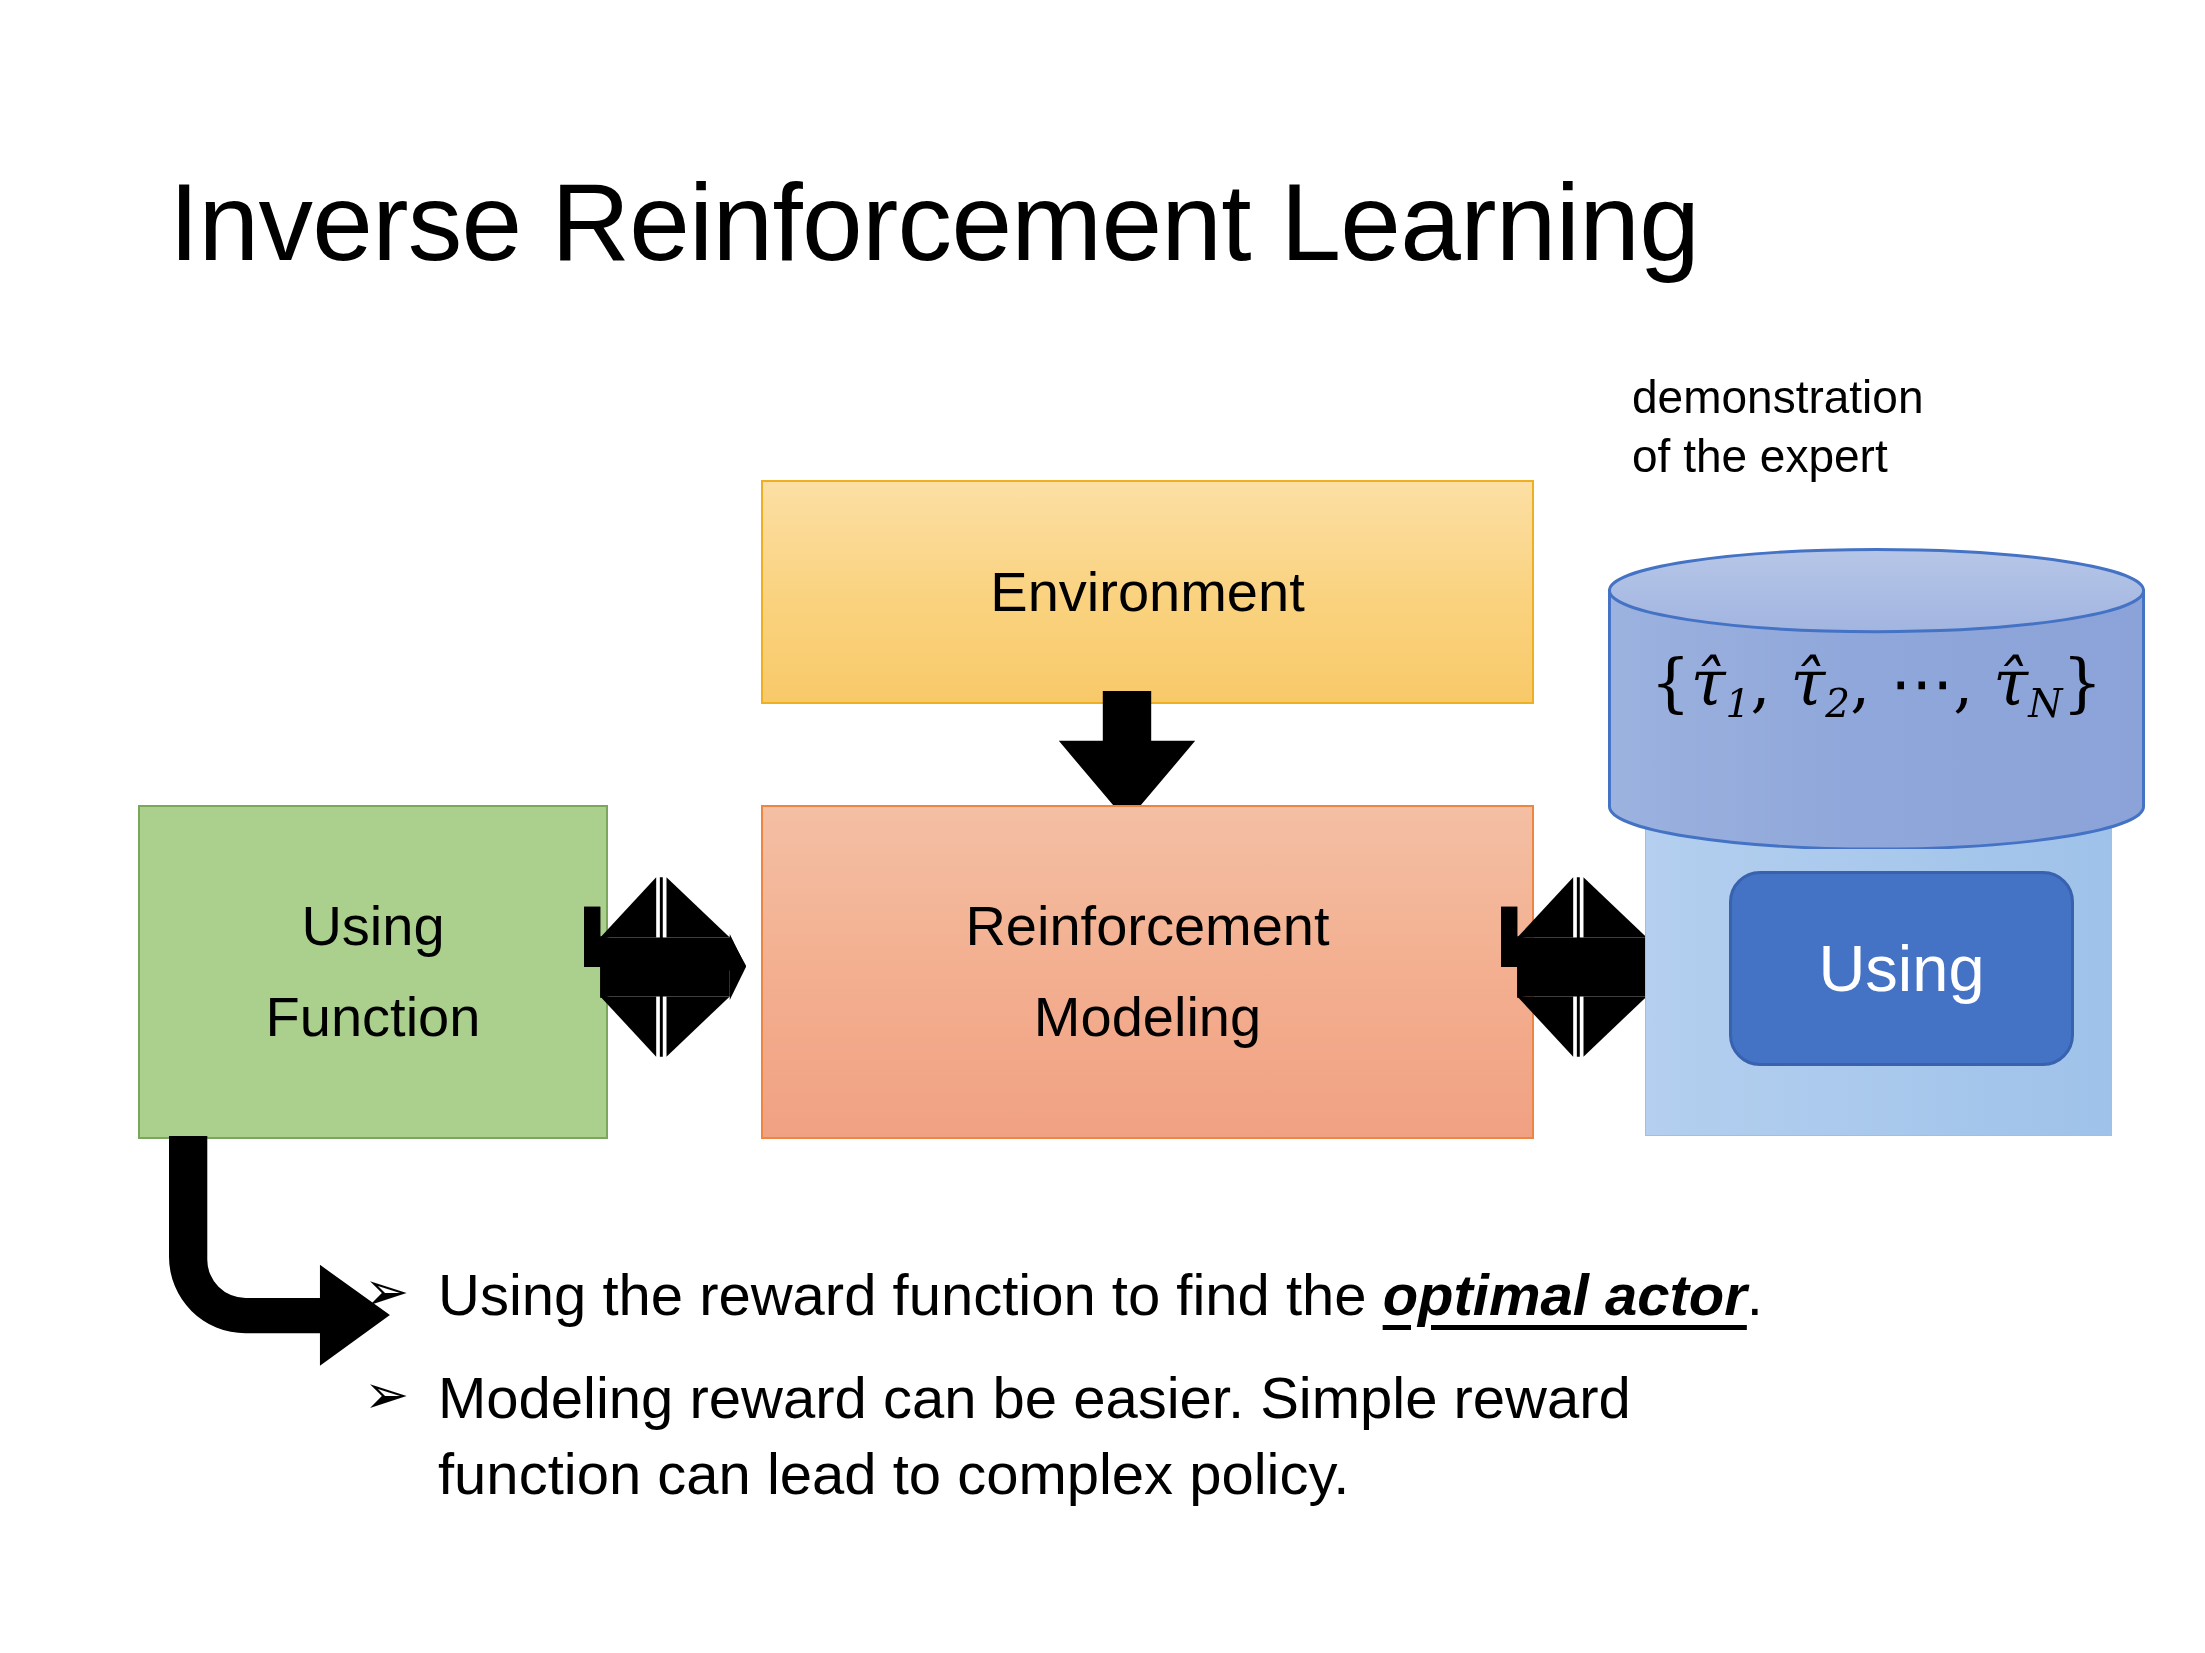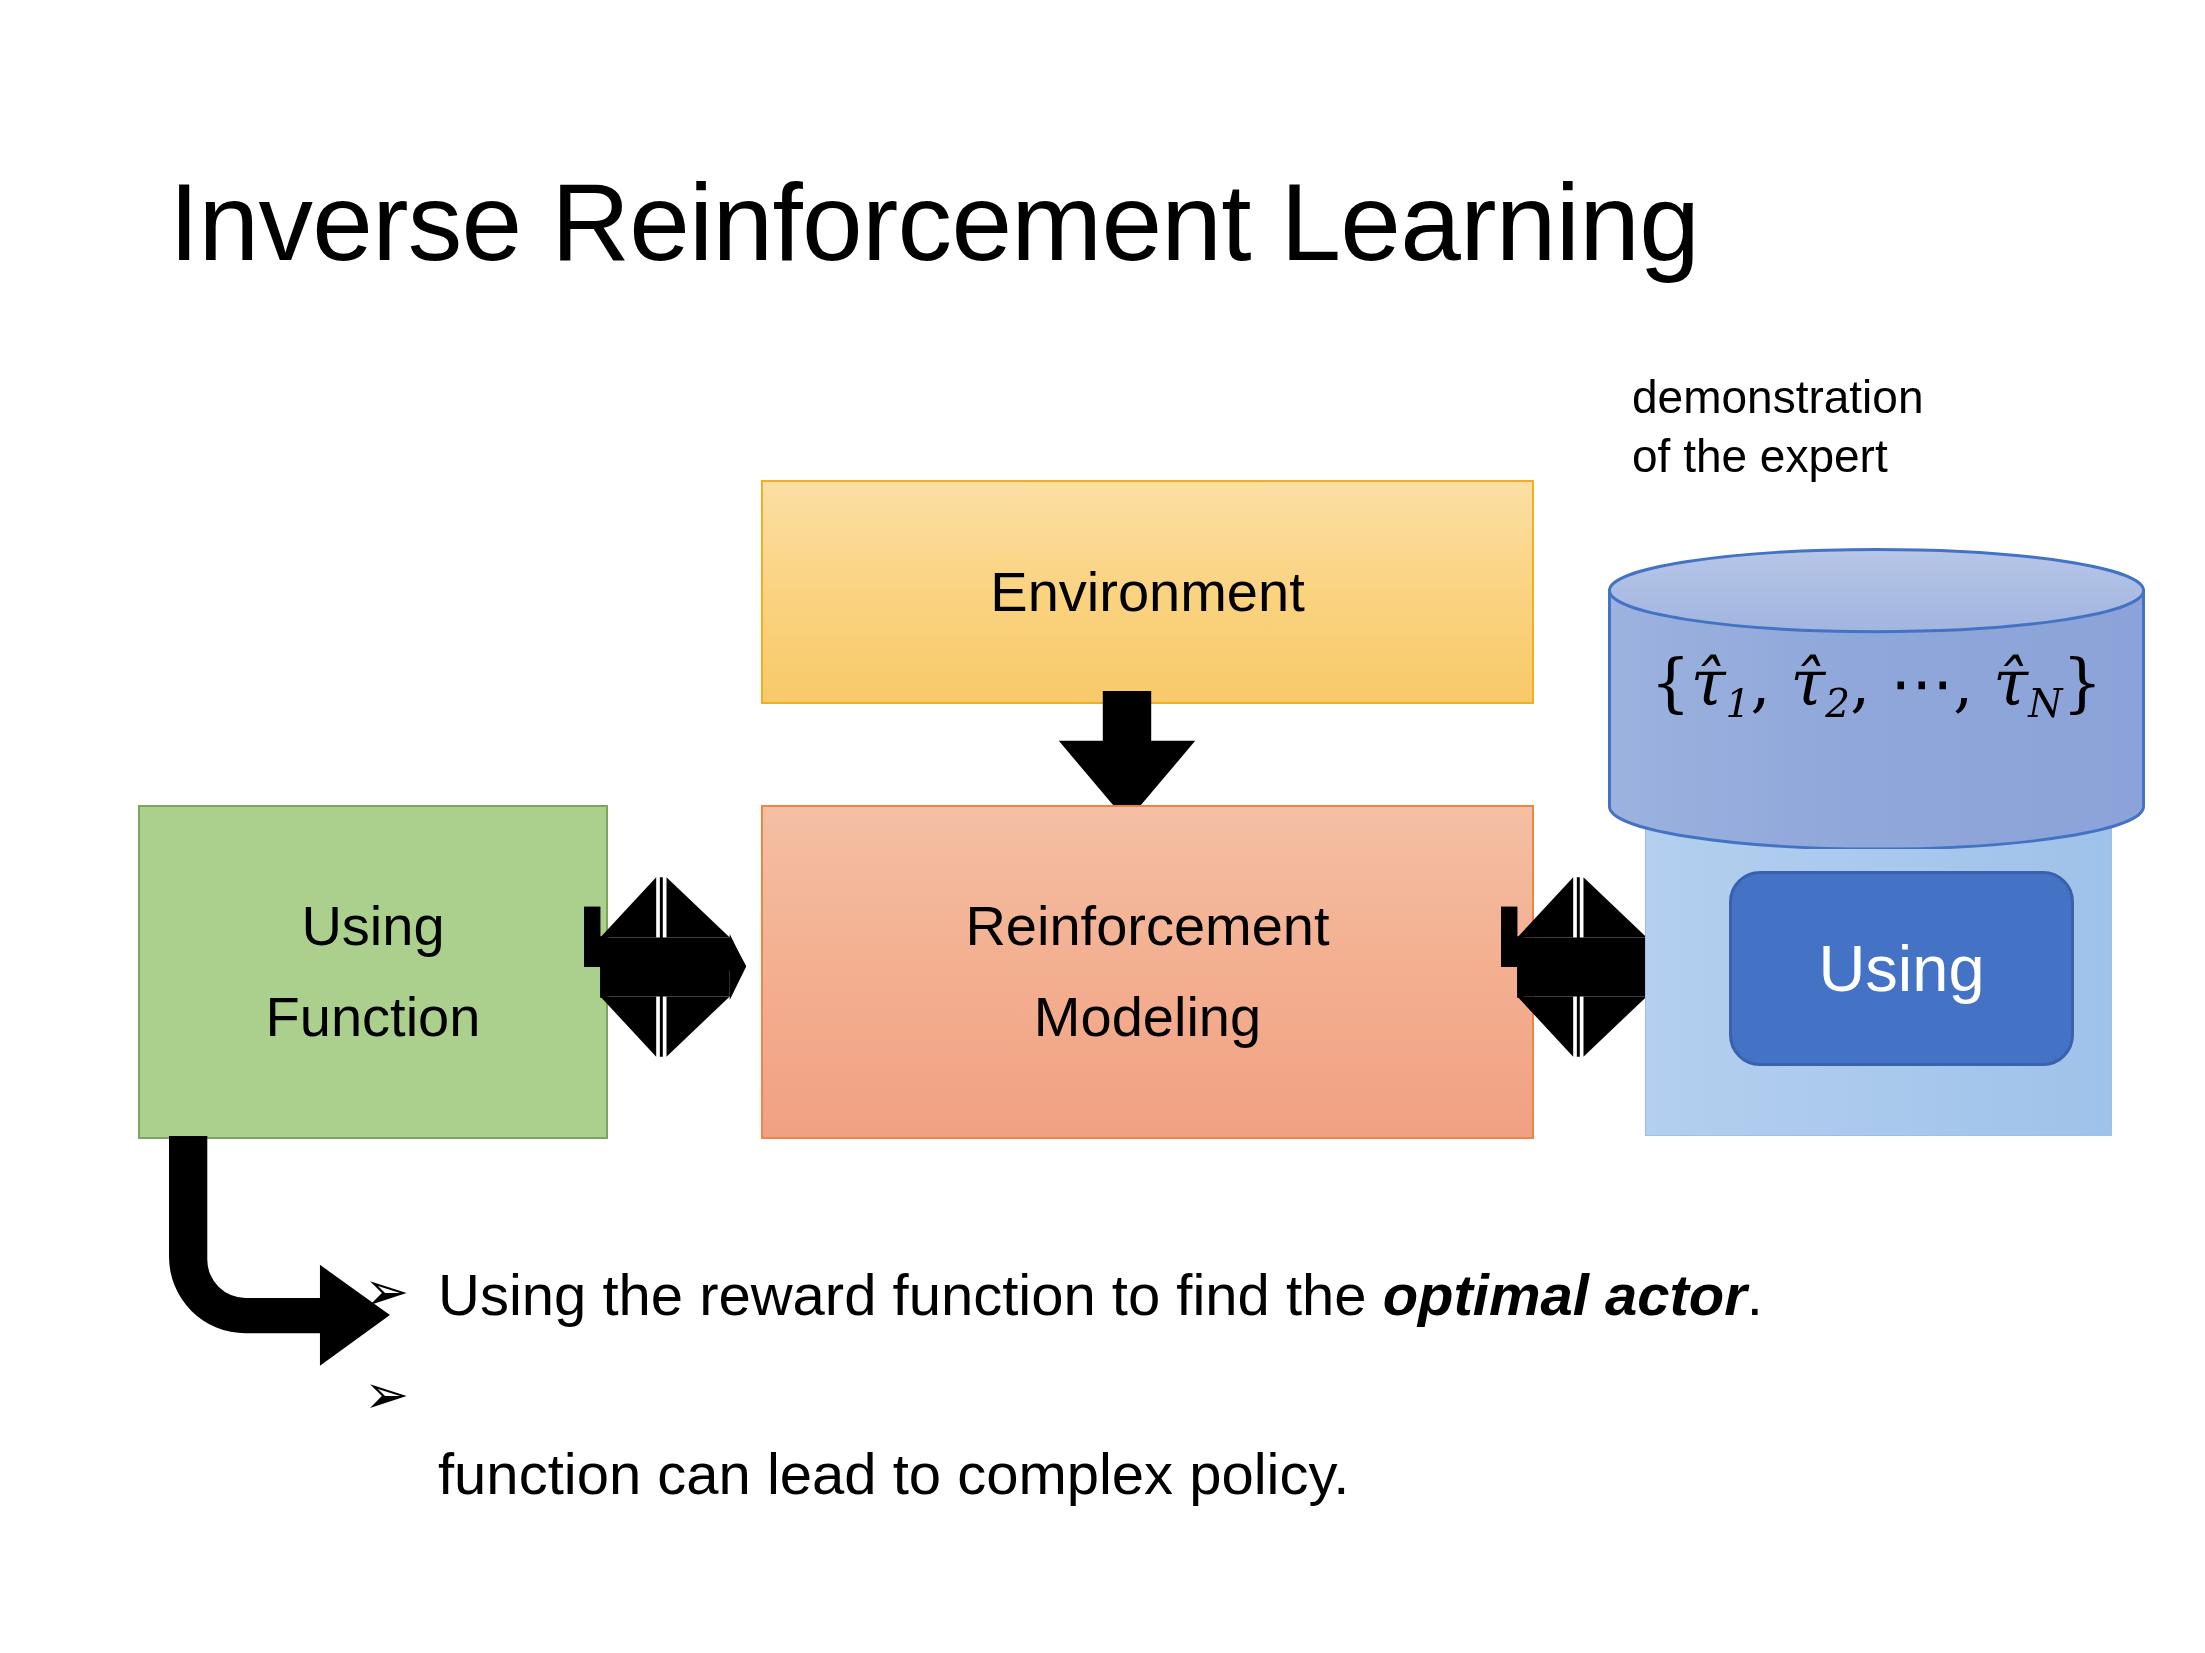--- a/index.html
+++ b/index.html
@@ -177,20 +177,21 @@
     position: absolute;
     left: 0;
     top: -1.5px;
     font-size: 54px;
     line-height: 1.30;
     color: #000000;
   }
   .emph {
     font-weight: bold;
     font-style: italic;
+    text-decoration: underline;
     text-underline-offset: 0.17em;
   }
 </style>
 </head>
 <body>
 
 <div id="slide">
 
   <div id="slide-title">Inverse Reinforcement Learning</div>
 
@@ -282,19 +283,19 @@
              A104,104 0 0 1 0,164 Z" fill="#000000"></path>
   </svg>
 
   <div id="bullets">
 
     <div class="bullet">
       <span class="bullet-marker">➢</span><span>Using the reward function to find the </span><span class="emph">optimal actor</span><span>.</span>
     </div>
 
     <div class="bullet">
-      <span class="bullet-marker">➢</span><br><span>function can lead to complex policy.</span>
+      <span class="bullet-marker">➢</span><span>Modeling reward can be easier. Simple reward</span><br><span>function can lead to complex policy.</span>
     </div>
 
   </div>
 
 </div>
 
 
 </body></html>

